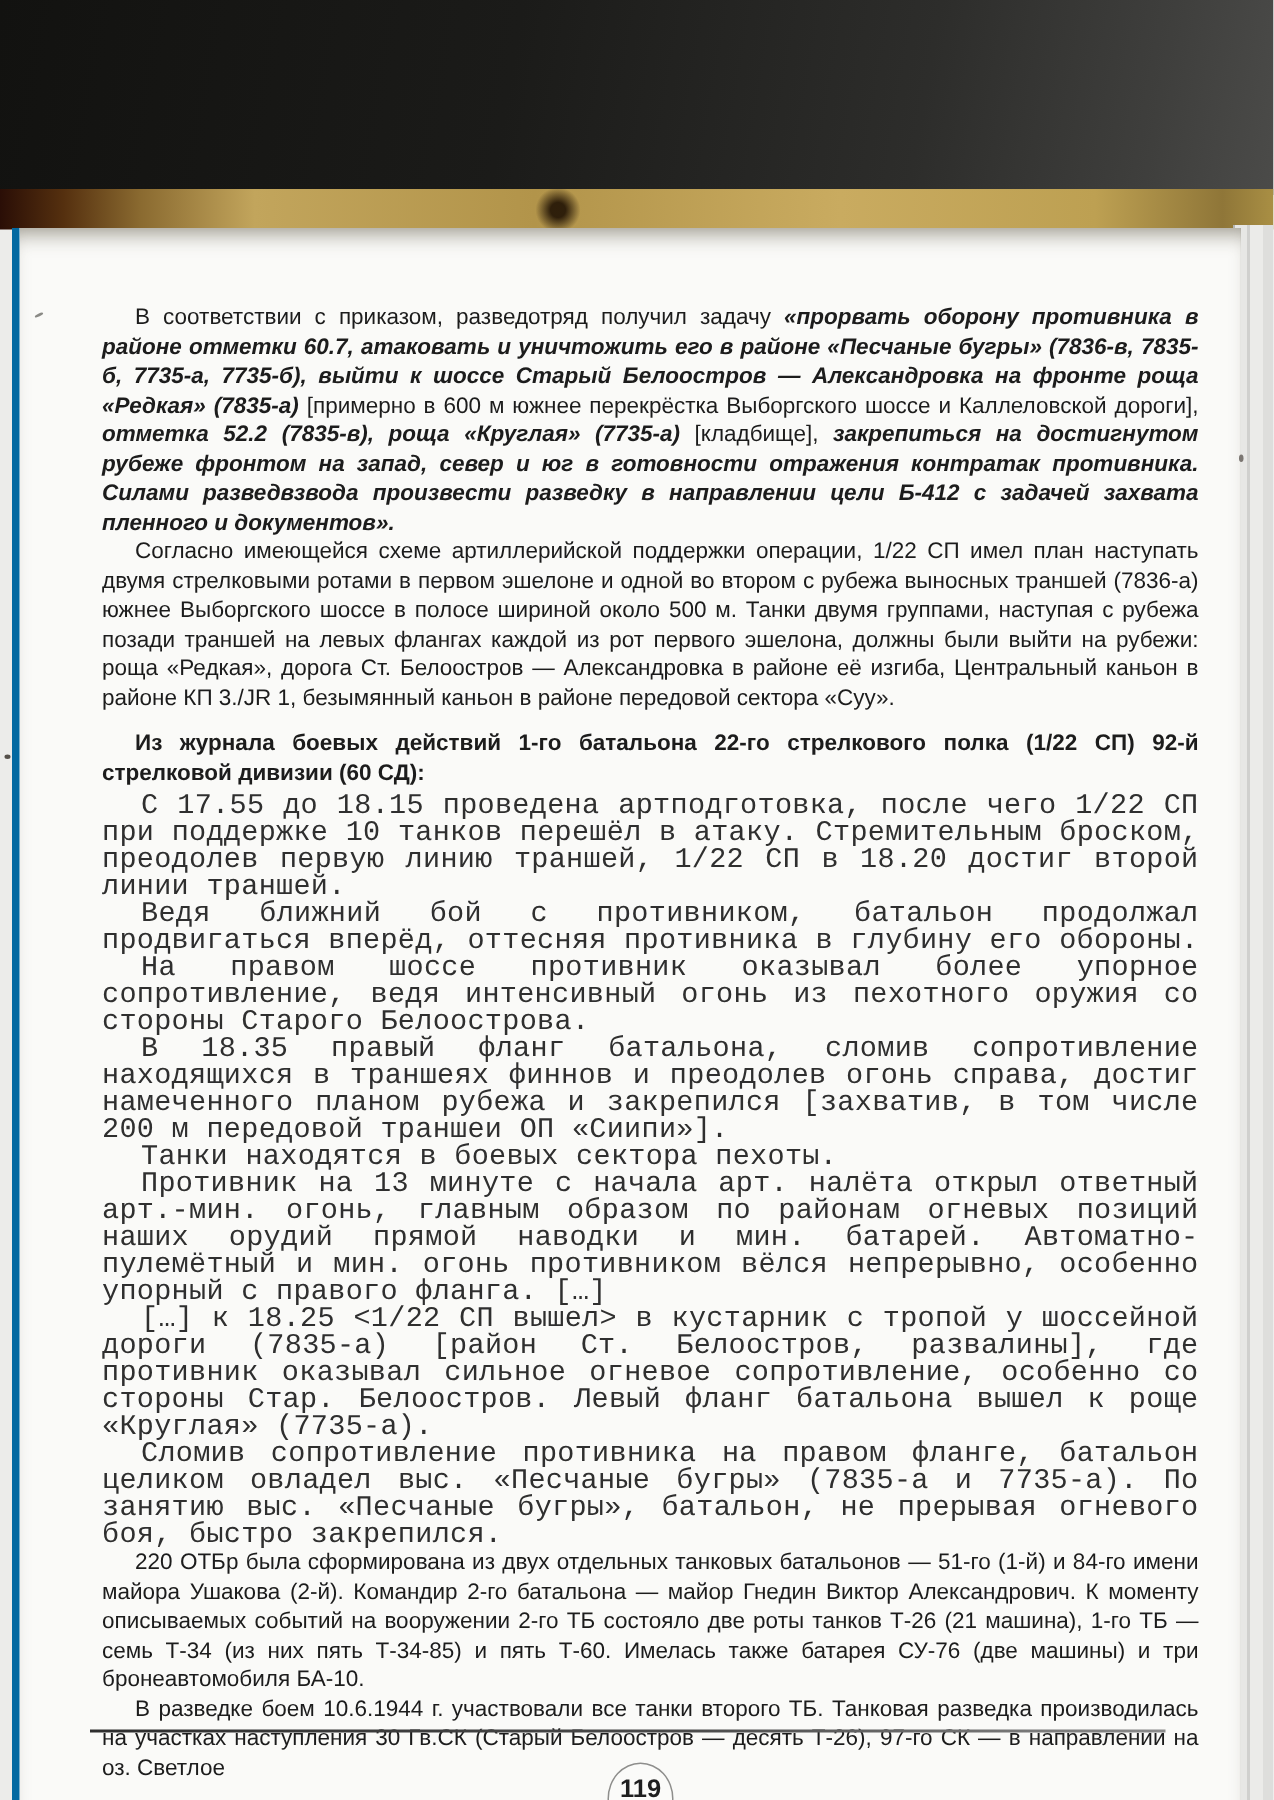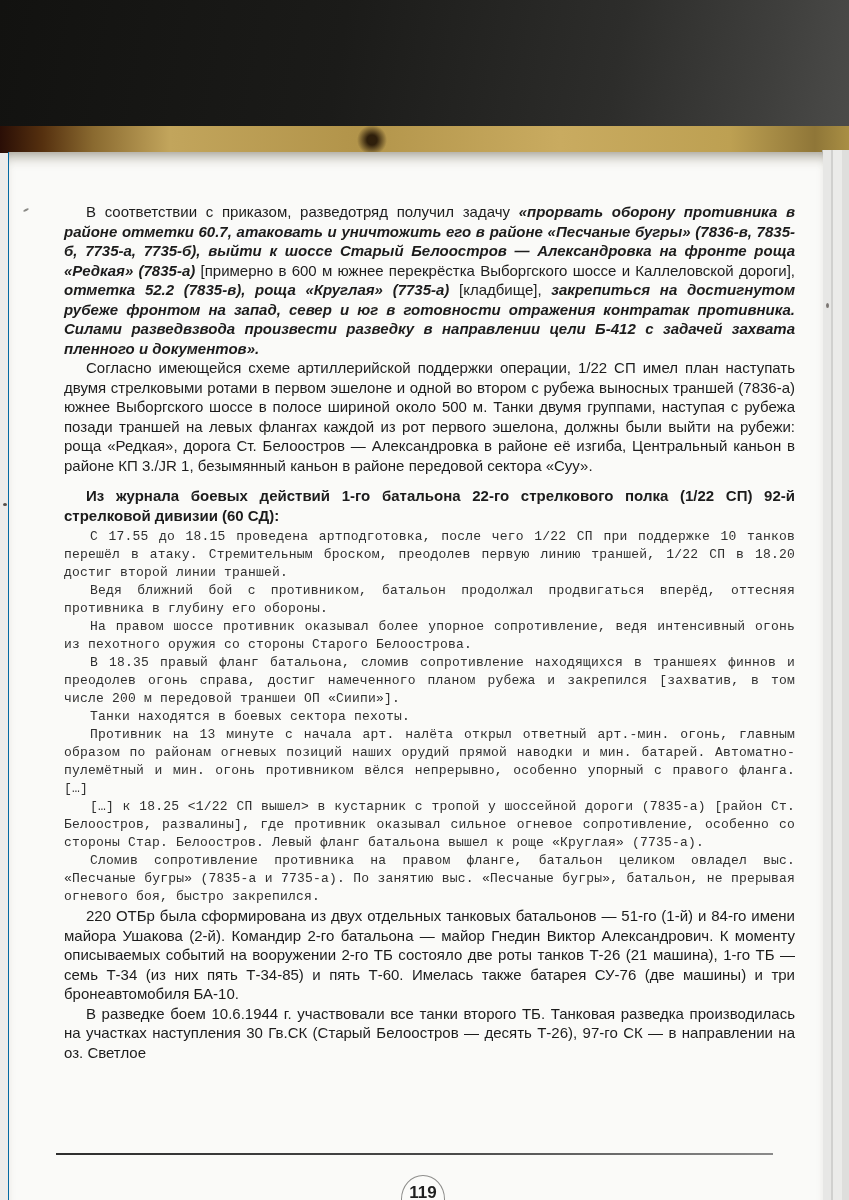--- a/index.html
+++ b/index.html
@@ -20,21 +20,21 @@
       radial-gradient(circle at 372px 14px, rgba(32,18,4,.9) 0 5px, rgba(32,18,4,0) 15px),
       linear-gradient(to right,#2a0e06 0%,#55300f 5%,#8a6a30 11%,#c2a55c 20%,#b2944a 42%,#c9ab60 66%,#bda052 86%,#8f7638 96%,#a98f44 100%);
   }
   .fore-edge{
     position:absolute;left:822px;top:150px;width:27px;height:1050px;
     background:linear-gradient(to right,#b5b5b3 0 1px,#e7e7e5 1px 9px,#d0d0ce 9px 11px,#ebebe9 11px 20px,#dededc 20px 27px);
   }
   .page{
     position:absolute;left:8px;top:152px;width:814px;height:1048px;
     background:#fafaf8;
-    border-left:1px solid #0369a1;
+    border-left:5px solid #0369a1;
     box-shadow:inset 0 12px 14px -9px rgba(70,62,40,.55);
     overflow:hidden;
   }
   .text-block{
     position:absolute;left:55px;top:50px;width:731px;
     color:#1c1c1c;
   }
   p.sans{
     margin:0;
     font-size:15px;line-height:19.5px;
@@ -42,21 +42,21 @@
   }
   .bi{font-weight:bold;font-style:italic;}
   p.heading{
     margin:11px 0 2px 0;
     font-size:15px;line-height:20px;font-weight:bold;
     text-align:justify;text-indent:22px;
   }
   p.mono{
     margin:0;
     font-family:"Liberation Mono",monospace;
-    font-size:13px;line-height:18px;
+    font-size:19px;line-height:18px;
     color:#2f2f2f;
     text-align:justify;text-indent:26px;
     letter-spacing:.2px;
   }
   .gap-top{margin-top:13px;}
   .page-footer{
     position:absolute;left:47px;right:50px;top:1001px;
   }
   .footer-rule{
     height:2px;

